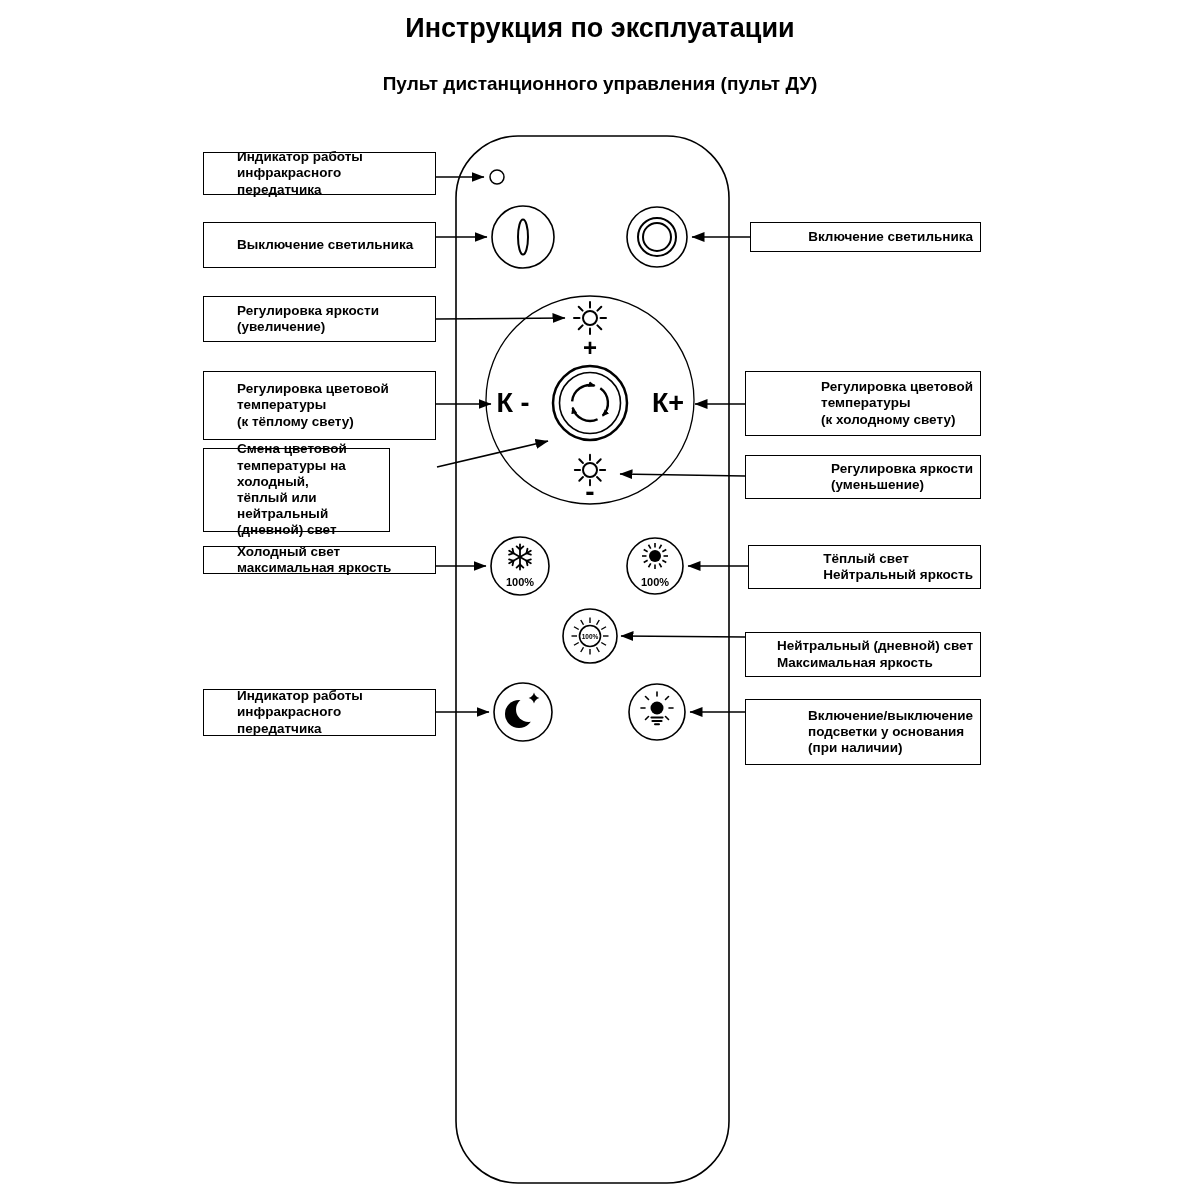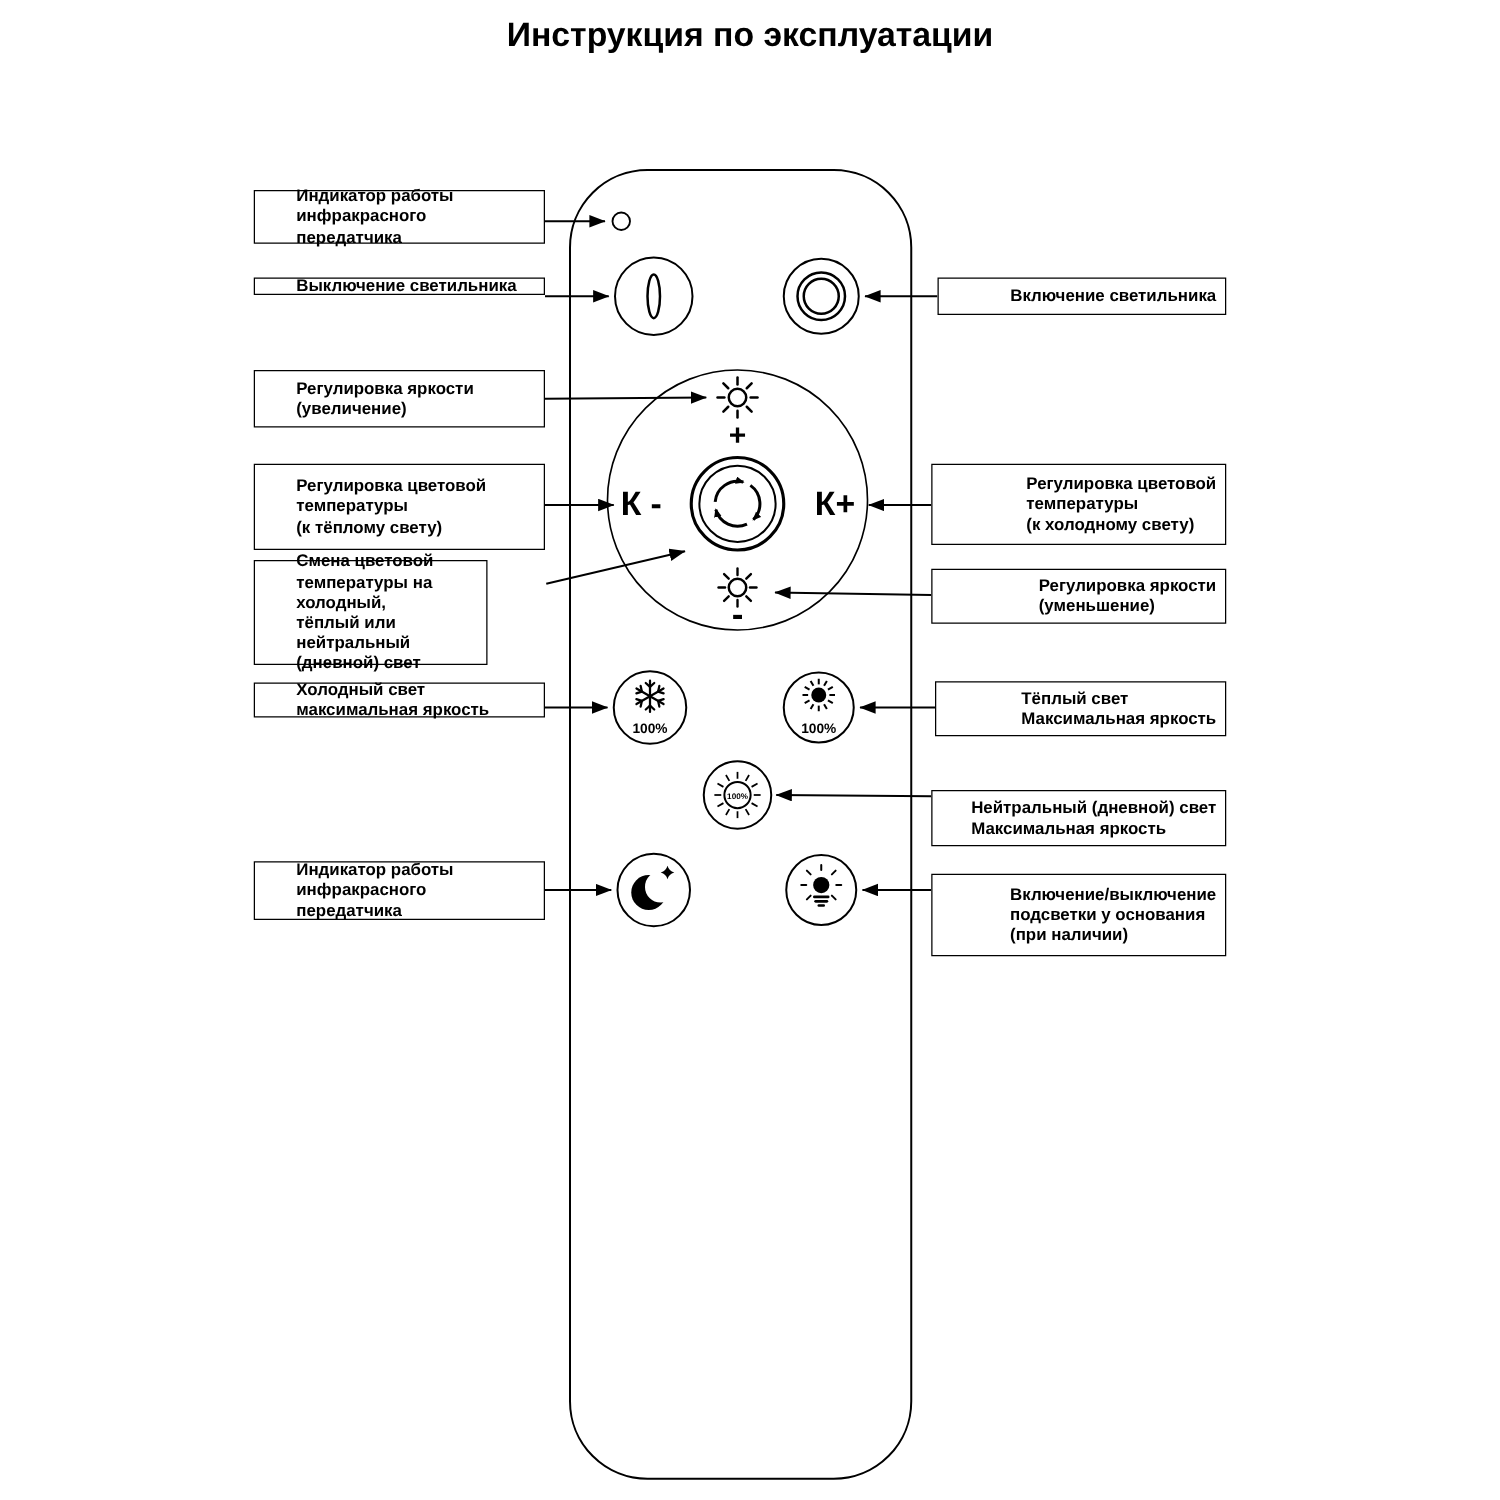--- a/index.html
+++ b/index.html
@@ -25,20 +25,21 @@
   .label-left  { justify-content:flex-start; text-align:left;padding-left:33px; }
   .label-right { justify-content:flex-end; text-align:left; }
   .label-text  { white-space:pre-line; }
 </style>
 </head>
 <body>
 
 <div class="canvas">
 
   <div class="title">Инструкция по эксплуатации</div>
+  <div class="subtitle">Пульт дистанционного управления (пульт ДУ)</div>
 
   <svg class="overlay" width="1200" height="1200" viewBox="0 0 1200 1200">
     <defs>
       <marker id="arrow" markerUnits="userSpaceOnUse" markerWidth="14" markerHeight="11" refX="12.5" refY="5" orient="auto">
         <path d="M0,0 L13,5 L0,10 Z" fill="#000"></path>
       </marker>
       <marker id="arrow-s" markerUnits="userSpaceOnUse" markerWidth="9" markerHeight="7" refX="6" refY="3" orient="auto">
         <path d="M0,0 L7,3 L0,6 Z" fill="#000"></path>
       </marker>
       <g id="rays8" stroke="#000" stroke-width="2" stroke-linecap="round">
@@ -195,21 +196,21 @@
       <line x1="748" y1="566" x2="688" y2="566" marker-end="url(#arrow)"></line>
       <line x1="745" y1="637" x2="621" y2="636" marker-end="url(#arrow)"></line>
       <line x1="745" y1="712" x2="690" y2="712" marker-end="url(#arrow)"></line>
     </g>
   </svg>
 
   <div class="label-box label-left" style="left:203px;top:152px;width:233px;height:43px">
     <span class="label-text">Индикатор работы
 инфракрасного передатчика</span>
   </div>
-  <div class="label-box label-left" style="left:203px;top:222px;width:233px;height:14px">
+  <div class="label-box label-left" style="left:203px;top:222px;width:233px;height:46px">
     <span class="label-text">Выключение светильника</span>
   </div>
   <div class="label-box label-left" style="left:203px;top:296px;width:233px;height:46px">
     <span class="label-text">Регулировка яркости
 (увеличение)</span>
   </div>
   <div class="label-box label-left" style="left:203px;top:371px;width:233px;height:69px">
     <span class="label-text">Регулировка цветовой
 температуры
 (к тёплому свету)</span>
@@ -236,21 +237,21 @@
     <span class="label-text">Регулировка цветовой
 температуры
 (к холодному свету)</span>
   </div>
   <div class="label-box label-right" style="left:745px;top:455px;width:236px;height:44px">
     <span class="label-text">Регулировка яркости
 (уменьшение)</span>
   </div>
   <div class="label-box label-right" style="left:748px;top:545px;width:233px;height:44px">
     <span class="label-text">Тёплый свет
-Максимальная яркость</span>
+Нейтральный яркость</span>
   </div>
   <div class="label-box label-right" style="left:745px;top:632px;width:236px;height:45px">
     <span class="label-text">Нейтральный (дневной) свет
 Максимальная яркость</span>
   </div>
   <div class="label-box label-right" style="left:745px;top:699px;width:236px;height:66px">
     <span class="label-text">Включение/выключение
 подсветки у основания
 (при наличии)</span>
   </div>

